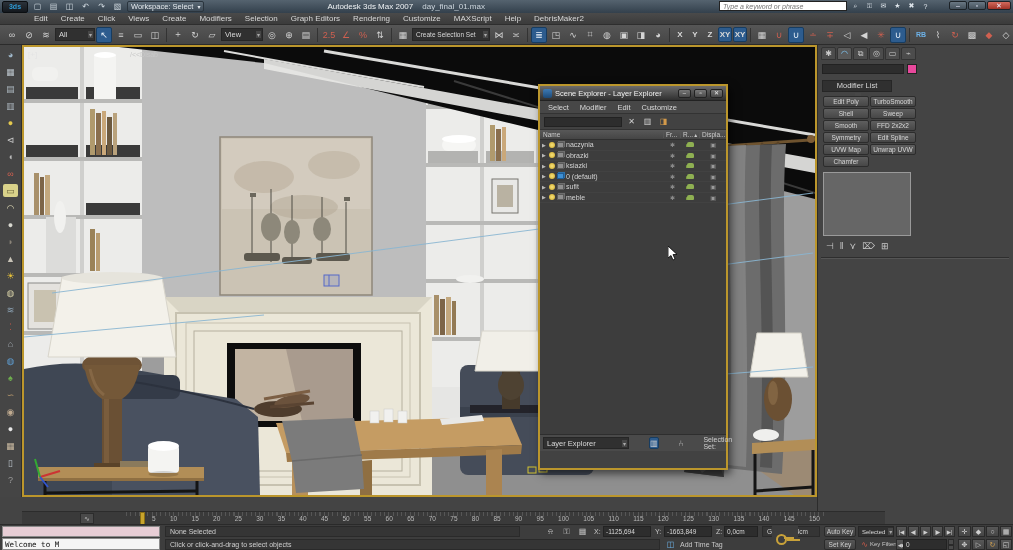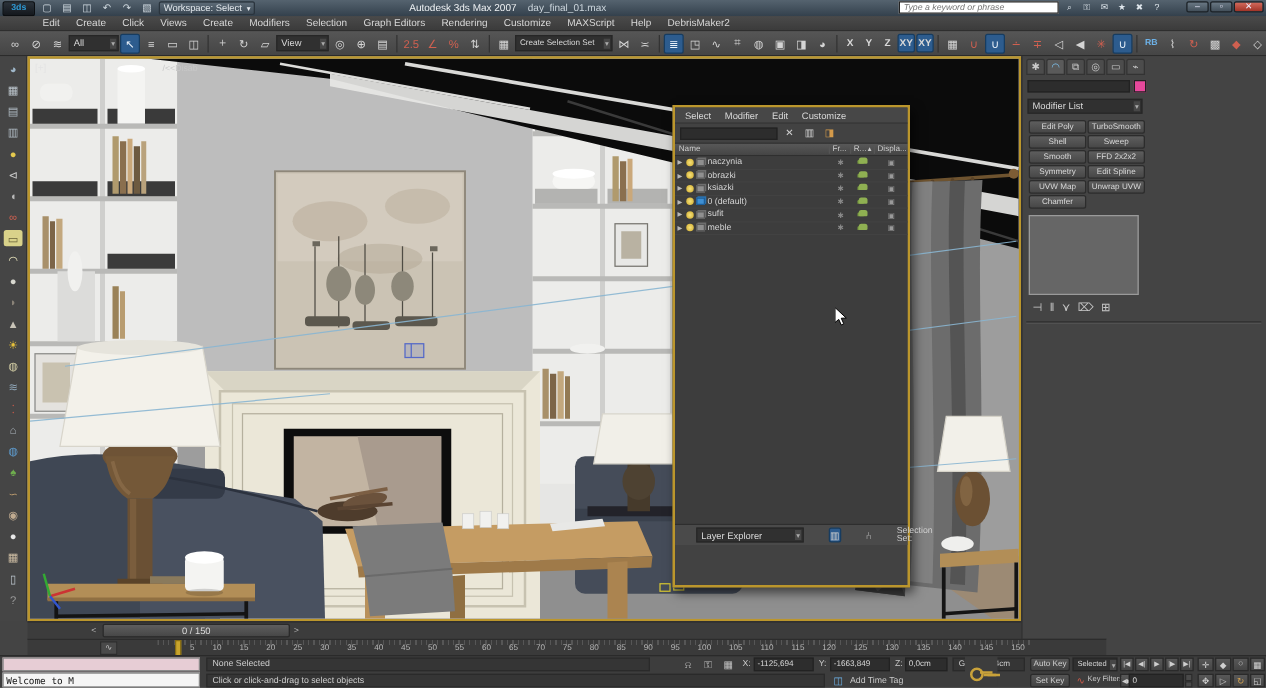--- a/index.html
+++ b/index.html
@@ -64,21 +64,21 @@
   
   #rightpanel { position:absolute; left:817px; top:45px; width:196px; height:479px; background:#444;
     border-left:1px solid #2c2c2c; }
   #cptabs { display:flex; gap:1px; padding:2px 2px 1px 3px; }
   .cptab { width:15px; height:13px; display:flex; align-items:center; justify-content:center;
     font-size:8px; color:#c9c9c9; background:#4c4c4c; border:1px solid #333; border-radius:2px 2px 0 0; }
   .cptab.active { background:#5a5a5a; color:#7fc4f0; }
   #cpname { display:flex; align-items:center; gap:3px; margin:3px 0 0 4px; }
   #namefield { width:82px; height:10px; background:#2d2d2d; border:1px solid #222; }
   #colorswatch { width:10px; height:10px; background:#e8489c; border:1px solid #222; }
-  #modlist { width:92px; margin:4px 0 0 4px; height:12px; }
+  #modlist { width:70px; margin:4px 0 0 4px; height:12px;flex-direction:column; }
   #modbtns { display:grid; grid-template-columns:46px 46px; gap:1px; margin:4px 0 0 5px; }
   .modbtn { height:11px; background:linear-gradient(#5e5e5e,#474747); border:1px solid #2c2c2c;
     border-radius:2px; color:#d8d8d8; font-size:6.5px; display:flex; align-items:center; justify-content:center;
     white-space:nowrap; overflow:hidden; }
   #stackbox { width:88px; height:64px; margin:5px 0 0 5px; background:#666; border:1px solid #9a9a9a; }
   #stackicons { display:flex; gap:6px; margin:5px 0 0 8px; align-items:center; }
   .sticon { color:#c8c8c8; font-size:9px; }
   #cpsep { width:188px; height:1px; background:#2e2e2e; margin:6px 0 0 3px; box-shadow:0 1px 0 #555; }
 
   
@@ -109,21 +109,21 @@
   .bulb { width:6px; height:6px; border-radius:50%; background:radial-gradient(#f6e27a,#cfa92a); flex:none; }
   .lyrico { width:7px; height:6px; background:#8f8f8f; border:1px solid #5a5a5a; box-shadow:1px -1px 0 #6e6e6e; flex:none; }
   .lyrico.cur { background:#3f8fd2; border-color:#1d5d97; box-shadow:1px -1px 0 #2c72ad; }
   .cfr { width:17px; text-align:center; color:#8a8a8a; font-size:6px; }
   .cr { width:19px; text-align:center; }
   .teapot { display:inline-block; width:7px; height:5px; background:#8fb052; border-radius:2px 2px 1px 1px;
     box-shadow:-2px 1px 0 -1px #7a9c42; }
   .cdisp { width:26px; text-align:center; color:#9a9a9a; font-size:6px; }
   #sebody { height:231px; background:#3d3d3d; }
   #sefoot { height:17px; background:#4a4a4a; border-top:1px solid #2e2e2e; display:flex; align-items:center;
-    gap:20px; padding:0 17px; }
+    gap:20px; padding:0 3px; }
   #sefootdd { width:86px; height:12px; }
   .seficon { width:13px; height:12px; display:flex; align-items:center; justify-content:center;
     font-size:8px; color:#cfcfcf; border-radius:2px; }
   .seficon.act { background:#2d5c8e; border:1px solid #173c60; }
   #sefoot .ss { font-size:7px; color:#cfcfcf; }
 
   
   #timeslider { position:absolute; left:22px; top:497px; width:795px; height:14px; background:#3c3c3c;
     border-top:1px solid #2a2a2a; display:flex; align-items:center; }
   .tsbtn { width:10px; height:11px; color:#bbb; font-size:7px; display:flex; align-items:center; justify-content:center; }
@@ -624,20 +624,27 @@
       <span class="sticon">⊣</span>
       <span class="sticon">‖</span>
       <span class="sticon">⋎</span>
       <span class="sticon">⌦</span>
       <span class="sticon">⊞</span>
     </div>
     <div id="cpsep"></div>
   </div>
 
   <div id="sedlg">
+    <div id="setitle">
+      <span id="seicon"></span>
+      <span class="t">Scene Explorer - Layer Explorer</span>
+      <span class="sewb">–</span>
+      <span class="sewb">▫</span>
+      <span class="sewb">✕</span>
+    </div>
     <div id="semenu">
         <span>Select</span>
         <span>Modifier</span>
         <span>Edit</span>
         <span>Customize</span>
       </div>
     <div id="sefindrow">
       <div id="sefind"></div>
       <span class="seficon">✕</span>
       <span class="seficon">▥</span>
@@ -722,25 +729,20 @@
       <div class="dd" id="sefootdd">
         <span style="flex:1">Layer Explorer</span>
         <span class="arw">▾</span>
       </div>
       <span class="seficon act">▥</span>
       <span class="seficon">⑃</span>
       <span class="ss">Selection Set:</span>
     </div>
   </div>
 
-  <div id="timeslider">
-    <span class="tsbtn" style="margin-left:48px">&lt;</span>
-    <div id="tshandle">0 / 150</div>
-    <span class="tsbtn">&gt;</span>
-  </div>
 
   <div id="trackbar">
     <div id="mce">∿</div>
     <div id="ruler"></div>
     <div id="frame0mark"></div>
     <div id="ticklabels">
         <span>5</span>
         <span>10</span>
         <span>15</span>
         <span>20</span>

